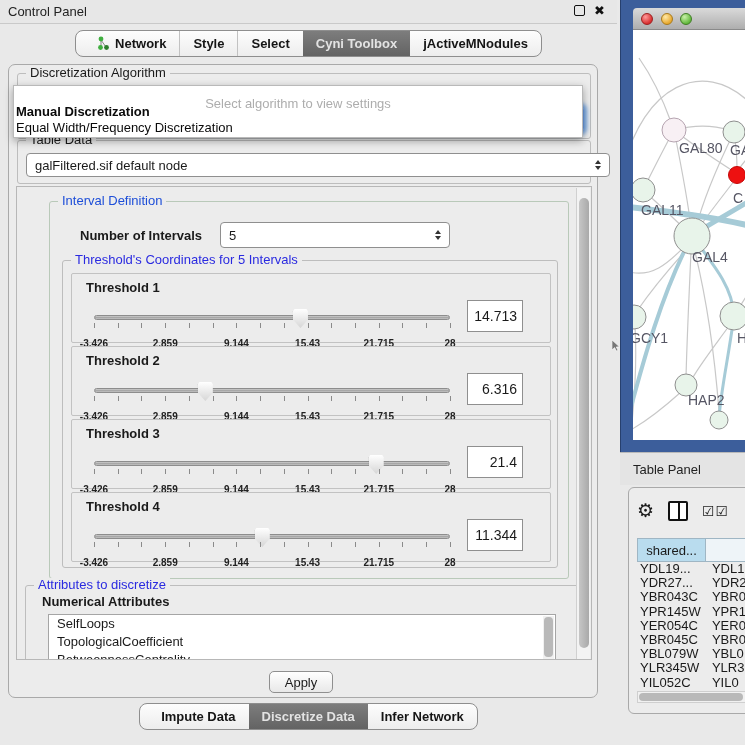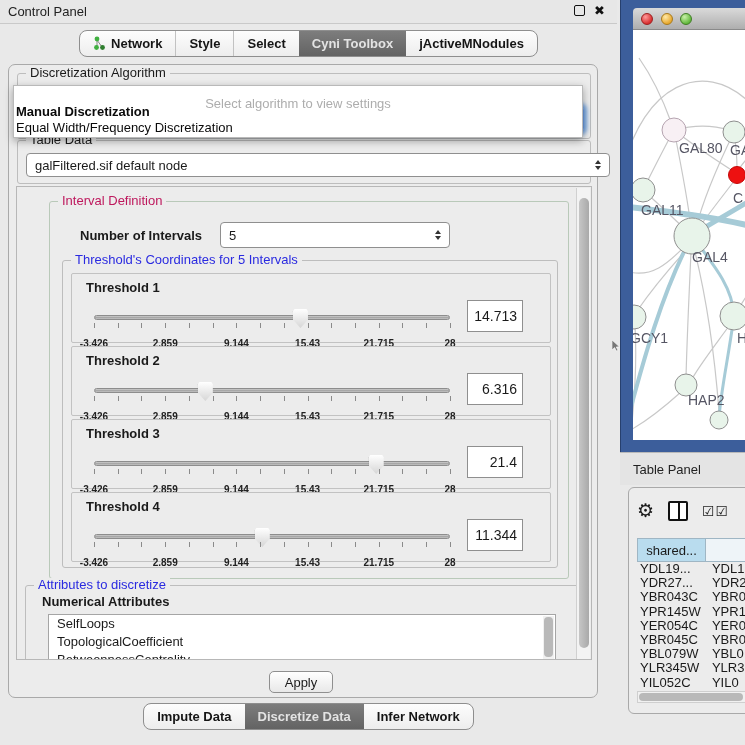--- a/index.html
+++ b/index.html
@@ -10,34 +10,34 @@
   
   .titlebar { position:absolute; left:0; top:0; width:617px; height:24px; background:#e7e7e7;
               border-bottom:1px solid #c9c9c9; display:flex; align-items:center; font-size:13px; }
   .titlebar .tb-title { margin-left:8px; color:#222; }
   .tb-icons { position:absolute; right:12px; top:5px; display:flex; gap:9px; align-items:center; }
   .float-ic { width:11px; height:11px; border:1.6px solid #111; border-radius:2px; }
   .close-ic { font-size:13px; font-weight:bold; color:#111; line-height:11px; }
 
   .seg-row { position:absolute; left:0; top:30px; width:617px; display:flex; justify-content:center; }
   .seg-group { display:inline-flex; border:1.5px solid #8e8e8e; border-radius:8px; overflow:hidden;
-               background:linear-gradient(#fdfdfd,#ededed); height:27px; }
+               background:linear-gradient(#fdfdfd,#ededed); height:27px;padding-left:8px; }
   .seg { display:flex; align-items:center; gap:5px; padding:0 13px; font-size:13px; font-weight:bold;
          color:#151515; border-left:1px solid #c2c2c2; white-space:nowrap; }
   .seg:first-child { border-left:none; }
   .seg.selected { background:linear-gradient(#7d7d7d,#636363); color:#e3e3e3; border-left:none; }
   .seg.selected + .seg { border-left:none; }
 
   .outer-panel { position:absolute; left:8px; top:64px; width:590px; height:634px;
                  background:#ececec; border:1px solid #a9a9a9; border-radius:7px; }
 
   .tgroup { position:absolute; border:1px solid #bdbdbd; border-radius:3px; }
   .tgroup > .gtitle { position:absolute; top:-8px; left:8px; background:#ececec; padding:0 4px;
                       font-size:13px; line-height:14px; }
-  .gtitle.green { color:#be185d; }
+  .gtitle.green { color:#1d4ed8; }
   .gtitle.blue  { color:#2a2ae0; }
 
   .combo { display:flex; align-items:center; background:#fff; border:1px solid #8f8f8f;
            border-radius:4px; font-size:13px; padding:0 8px; }
   .combo .spin { margin-left:auto; display:flex; flex-direction:column; align-items:center; gap:2px; }
   .spin .up   { width:0;height:0;border-left:3.5px solid transparent;border-right:3.5px solid transparent;border-bottom:4.5px solid #333; }
   .spin .down { width:0;height:0;border-left:3.5px solid transparent;border-right:3.5px solid transparent;border-top:4.5px solid #333; }
   .combo.focused { box-shadow:0 0 4px 2.5px rgba(90,150,225,.85); border-color:#6d9ce0; }
 
   .popup { position:absolute; left:13px; top:85px; width:570px; height:53px; background:#fff;

